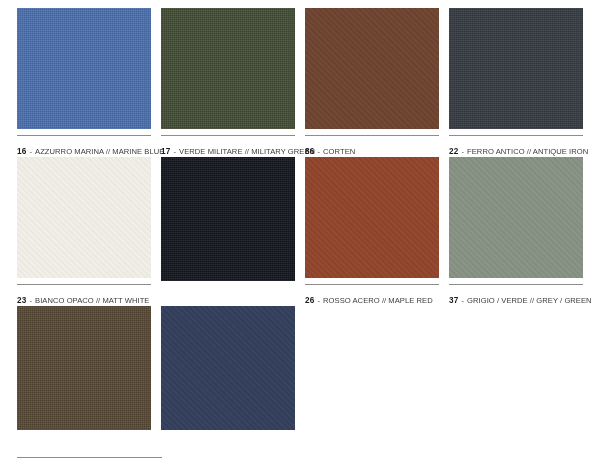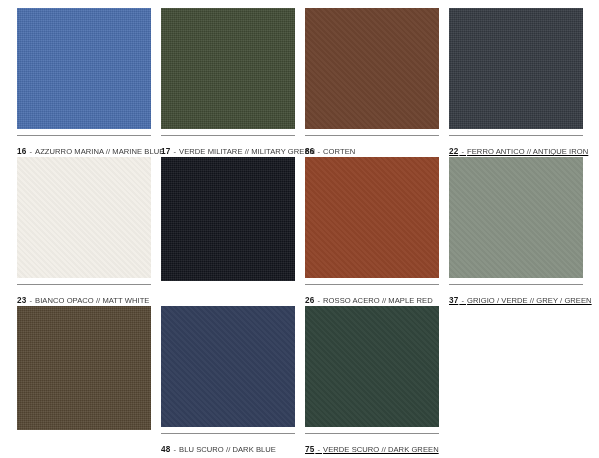--- a/index.html
+++ b/index.html
@@ -30,21 +30,20 @@
   }
 
   .swatch-cell {
     width: 134px;
     margin-right: 10px;
     display: flex;
     flex-direction: column;
   }
   .swatch-cell:last-child {
     margin-right: 0;
-    text-decoration: underline;
   }
 
   .swatch-chip {
     width: 134px;
     height: 124px;
     position: relative;
     overflow: hidden;
   }
 
   
@@ -137,21 +136,16 @@
         <div class="swatch-chip grain" title="GRIGIO / VERDE // GREY / GREEN" style="background-color: rgb(135, 145, 132);"></div>
         <div class="swatch-caption"><span class="swatch-code">37</span><span class="swatch-sep"> - </span><span class="swatch-name">GRIGIO / VERDE // GREY / GREEN</span></div>
       </div>
     </div>
     <div class="swatch-row">
       <div class="swatch-cell">
         <div class="swatch-chip textured" title="MARRONE D'INDIA // INDIAN BROWN" style="background-color: rgb(86, 72, 52);"></div>
       </div>
       <div class="swatch-cell">
         <div class="swatch-chip grain" title="BLU SCURO // DARK BLUE" style="background-color: rgb(51, 63, 91);"></div>
-        <div class="swatch-caption"><span class="swatch-code">48</span><span class="swatch-sep"> - </span><span class="swatch-name">BLU SCURO // DARK BLUE</span></div>
-      </div>
-      <div class="swatch-cell">
-        <div class="swatch-chip grain" title="VERDE SCURO // DARK GREEN" style="background-color: rgb(49, 69, 60);"></div>
-        <div class="swatch-caption"><span class="swatch-code">75</span><span class="swatch-sep"> - </span><span class="swatch-name">VERDE SCURO // DARK GREEN</span></div>
       </div>
     </div>
     <div class="footer-rule"></div>
   </div>
 
 </body></html>

